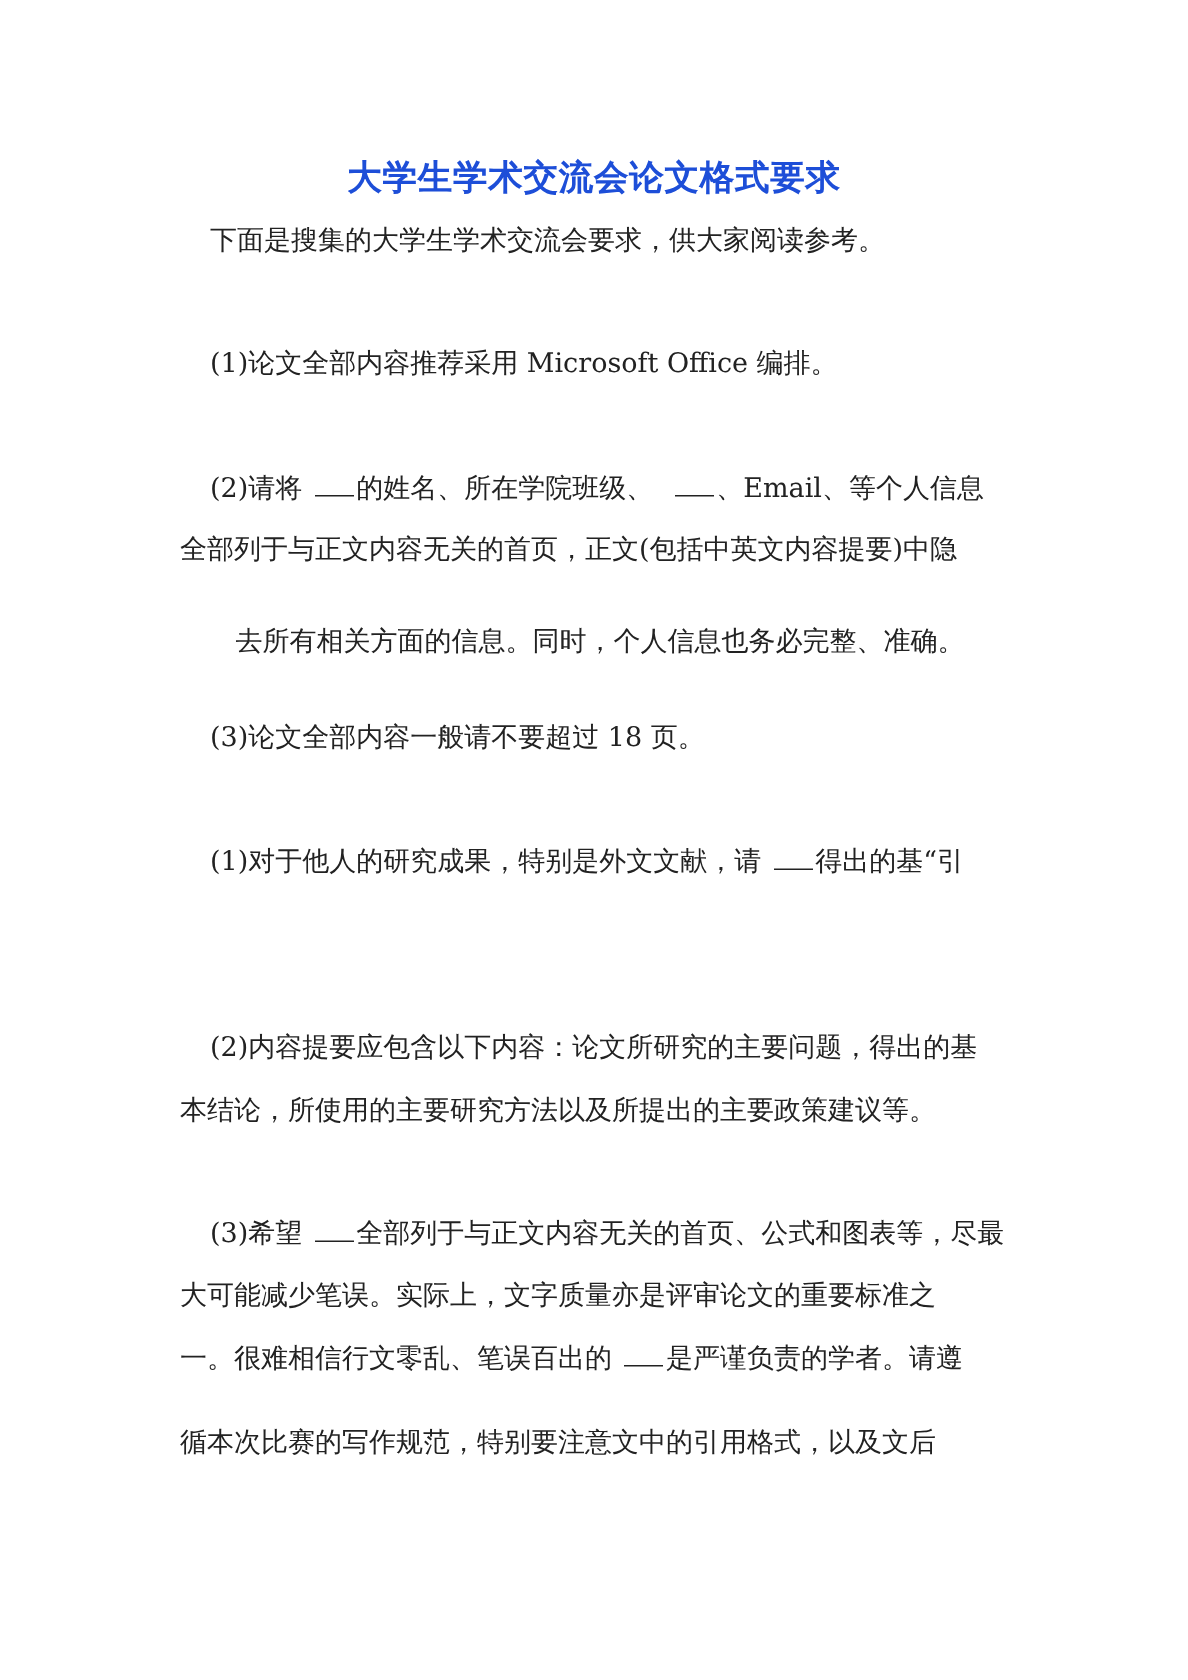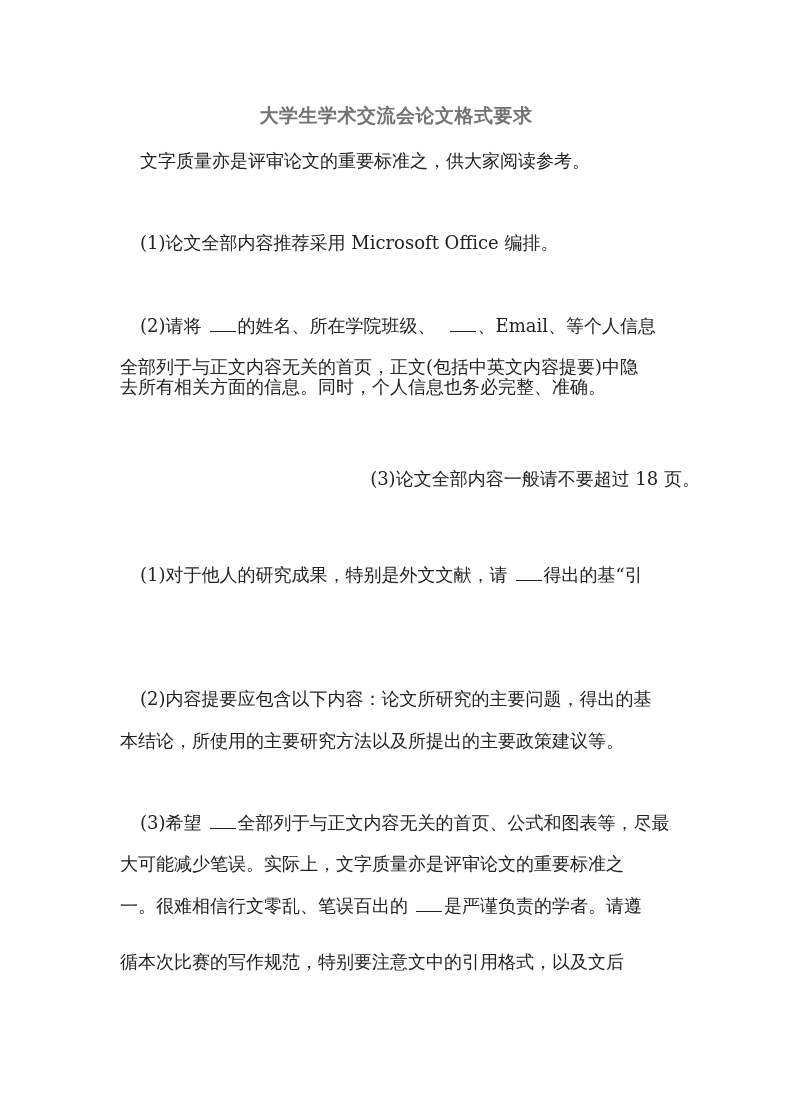--- a/index.html
+++ b/index.html
@@ -20,24 +20,24 @@
     left: 0; top: 0;
     width: 792px;
     height: 1120px;
   }
   .title {
     position: absolute;
     top: 103px;
     left: 0;
     width: 792px;
     text-align: center;
-    font-size: 19px;
+    font-size: 23px;
     font-weight: bold;
     letter-spacing: 0.5px;
-    color: #737373;
+    color: #1d4ed8;
   }
   .line {
     position: absolute;
     left: 120px;
     width: 560px;
     font-size: 18px;
     line-height: 24px;
     white-space: nowrap;
     color: #222;
   }
@@ -51,31 +51,31 @@
     vertical-align: baseline;
   }
 </style>
 </head>
 <body>
 
 <div class="page">
 
   <div class="title">大学生学术交流会论文格式要求</div>
 
-  <div class="line indent" style="top:149px;">文字质量亦是评审论文的重要标准之，供大家阅读参考。</div>
+  <div class="line indent" style="top:149px;">下面是搜集的大学生学术交流会要求，供大家阅读参考。</div>
 
   <div class="line indent" style="top:231px;">(1)论文全部内容推荐采用 Microsoft Office 编排。</div>
 
   <div class="line indent" style="top:314px;">
     <span>(2)请将</span><span class="blank"></span><span>的姓名、所在学院班级、</span><span class="blank" style="margin-left:14px;"></span><span>、Email、等个人信息</span>
   </div>
   <div class="line" style="top:355px;">全部列于与正文内容无关的首页，正文(包括中英文内容提要)中隐</div>
-  <div class="line" style="top:375px;">去所有相关方面的信息。同时，个人信息也务必完整、准确。</div>
+  <div class="line" style="top:416px;text-align:center;">去所有相关方面的信息。同时，个人信息也务必完整、准确。</div>
 
-  <div class="line indent" style="top:467px;text-align:right;">(3)论文全部内容一般请不要超过 18 页。</div>
+  <div class="line indent" style="top:480px;">(3)论文全部内容一般请不要超过 18 页。</div>
 
   <div class="line indent" style="top:563px;">
     <span>(1)对于他人的研究成果，特别是外文文献，请</span><span class="blank"></span><span>得出的基“引</span>
   </div>
 
   <div class="line indent" style="top:687px;">(2)内容提要应包含以下内容：论文所研究的主要问题，得出的基</div>
   <div class="line" style="top:729px;">本结论，所使用的主要研究方法以及所提出的主要政策建议等。</div>
 
   <div class="line indent" style="top:811px;">
     <span>(3)希望</span><span class="blank"></span><span>全部列于与正文内容无关的首页、公式和图表等，尽最</span>

